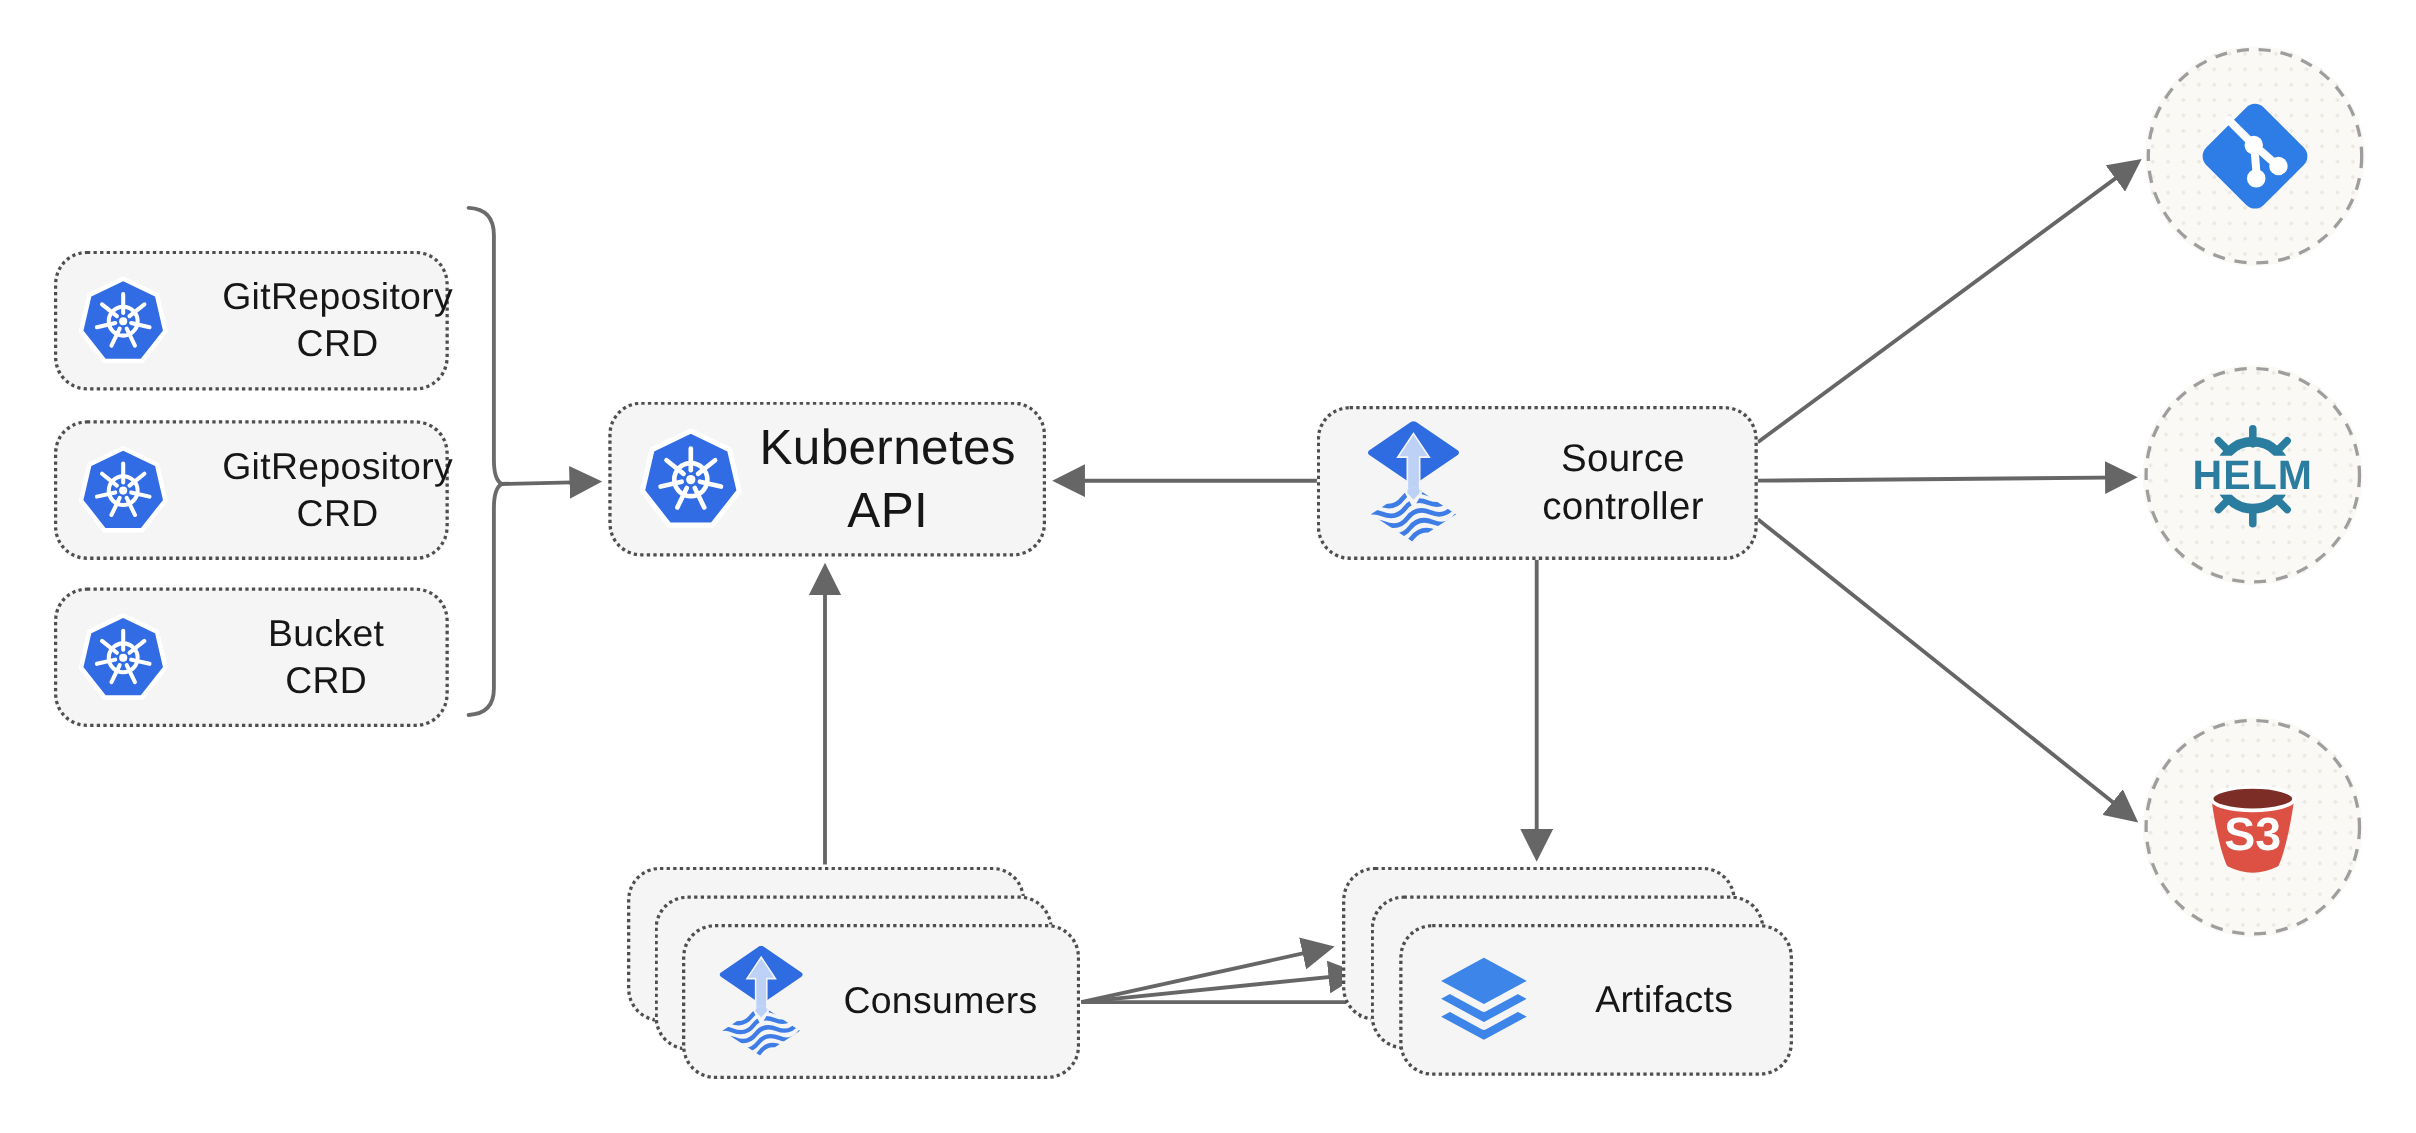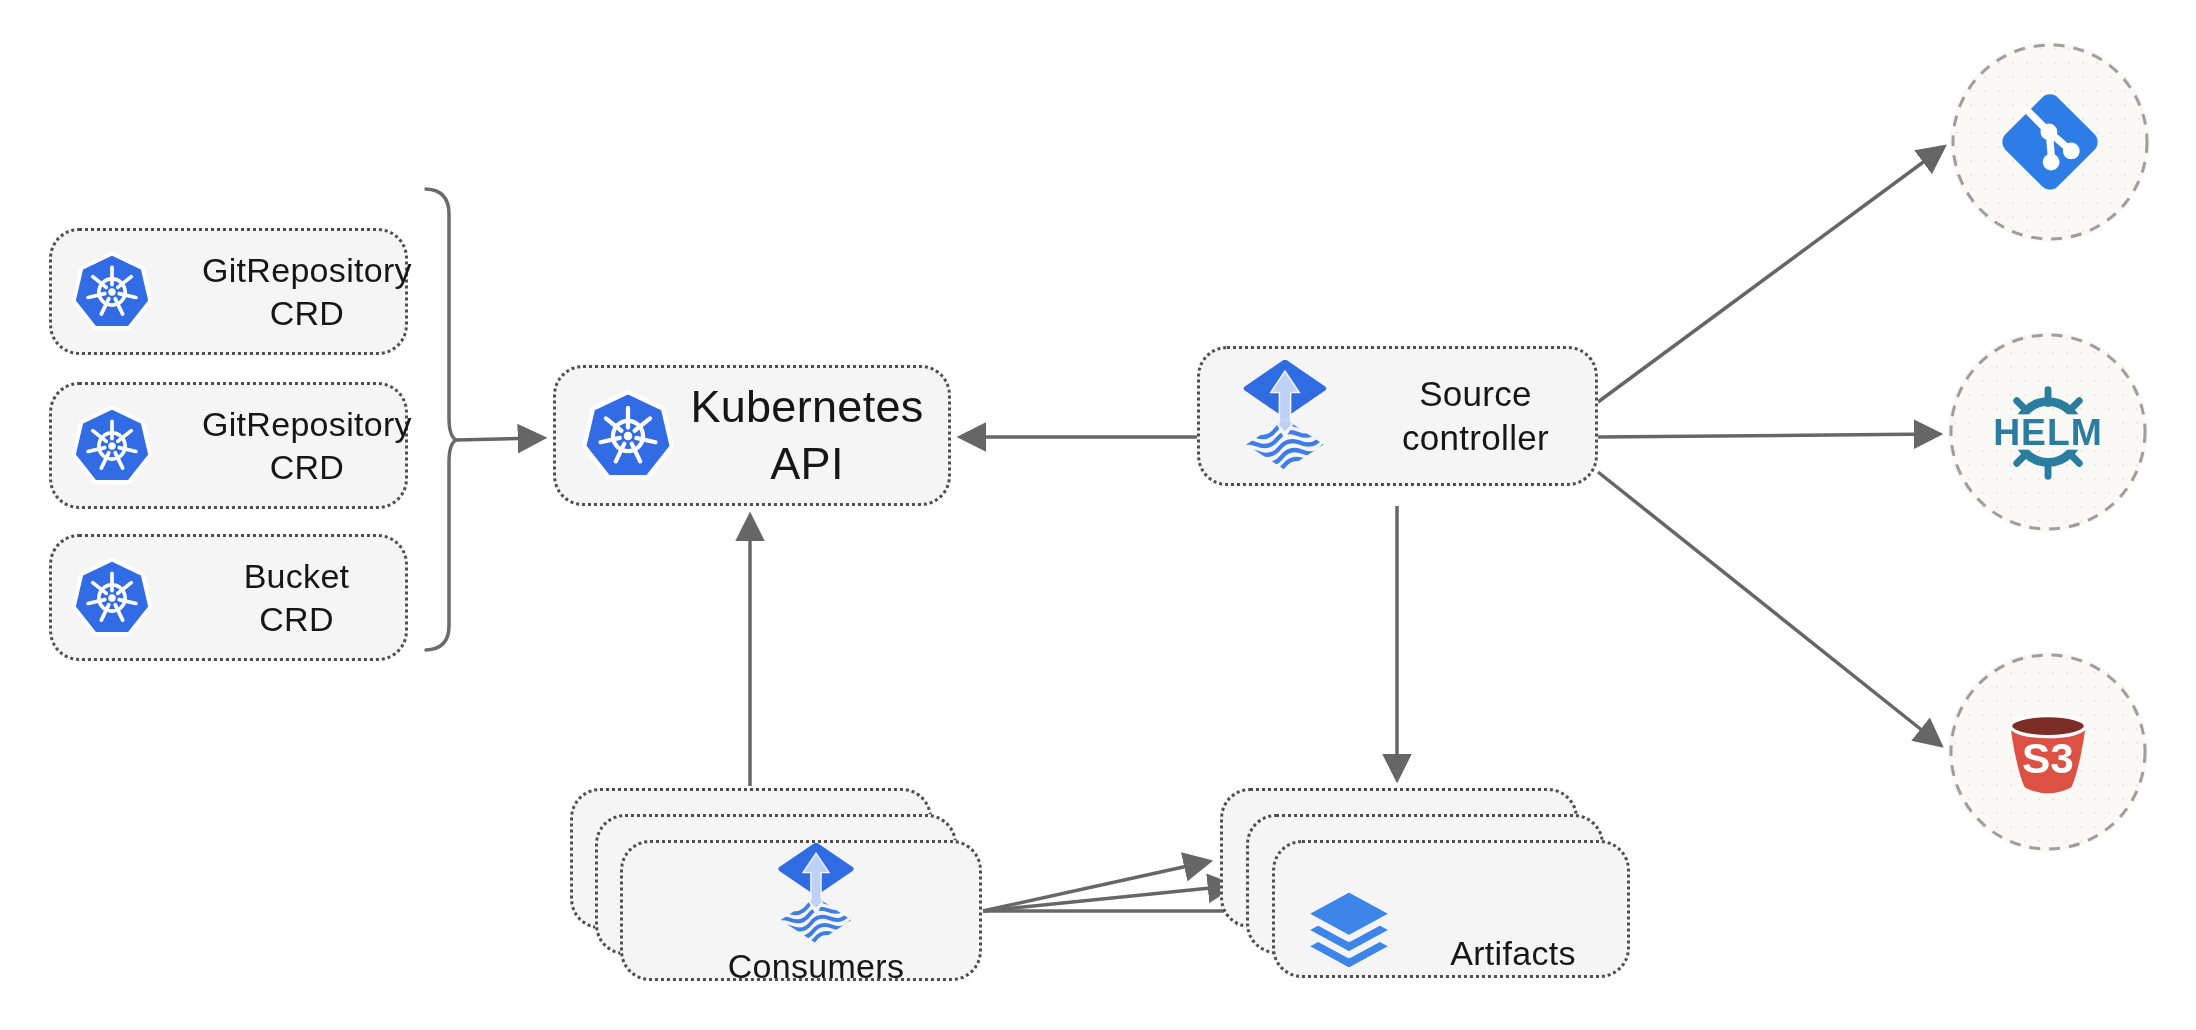--- a/index.html
+++ b/index.html
@@ -19,30 +19,30 @@
   .stack-back{z-index:1;}
   .stack-mid{z-index:2;}
   .stack-front{z-index:3;}
   .crd{left:49px;width:359px;height:127px;padding-left:18px;}
   .crd .lbl{padding-right:14px;}
   #crd-git{top:228px;}
   #crd-helm{top:382px;}
   #crd-bucket{top:534px;}
   #k8s-api{left:553px;top:365px;width:398px;height:141px;padding-left:24px;}
   #k8s-api .lbl{font-size:45px;padding-right:10px;}
-  #source-controller{left:1197px;top:346px;width:401px;height:140px;padding-left:42px;}
+  #source-controller{left:1197px;top:369px;width:401px;height:140px;padding-left:42px;}
   #source-controller .lbl{font-size:35px;padding-right:20px;}
   .consumers-box{width:362px;height:141px;}
   #consumers-back{left:570px;top:788px;}
   #consumers-mid{left:595px;top:814px;}
-  #consumers-front{left:620px;top:840px;padding-left:30px;flex-direction:column;}
+  #consumers-front{left:620px;top:840px;padding-left:30px;}
   .artifacts-box{width:358px;height:140px;}
   #artifacts-back{left:1220px;top:788px;}
   #artifacts-mid{left:1246px;top:814px;}
-  #artifacts-front{left:1272px;top:840px;height:138px;padding-left:24px;align-items:flex-end;}
+  #artifacts-front{left:1272px;top:840px;height:138px;padding-left:24px;}
   .circle{
     position:absolute;width:200px;height:200px;border-radius:50%;z-index:2;
     background-color:#fbf9f5;
     background-image:radial-gradient(circle,#ece8e2 1.4px,rgba(0,0,0,0) 1.6px);
     background-size:14px 14px;
     display:flex;align-items:center;justify-content:center;
   }
   .circle > .ring{position:absolute;left:0;top:0;}
   .circle > .glyph{position:relative;z-index:1;display:flex;}
   #circle-git{left:1950px;top:42px;}

